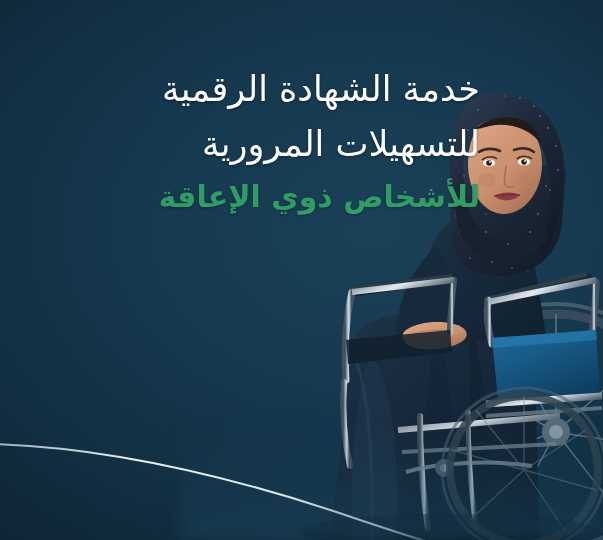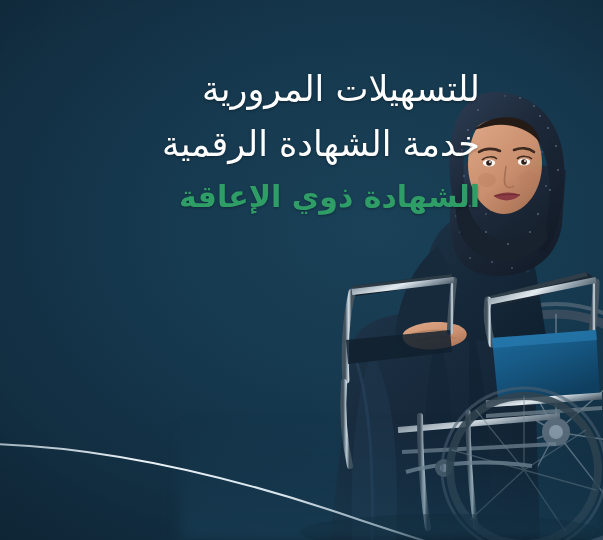--- a/index.html
+++ b/index.html
@@ -363,18 +363,18 @@
         <stop offset="28%" stop-color="#eef5f9" stop-opacity="0.98"></stop>
         <stop offset="62%" stop-color="#e2edf4" stop-opacity="0.95"></stop>
         <stop offset="88%" stop-color="#b9ccd9" stop-opacity="0.7"></stop>
         <stop offset="100%" stop-color="#9fb4c3" stop-opacity="0.3"></stop>
       </linearGradient>
     </defs>
     <path d="M-6,444 C120,448 250,482 360,520 C420,540 470,556 520,568" fill="none" stroke="url(#arcG)" stroke-width="2.1" stroke-linecap="round"></path>
   </svg>
 
   <div class="headline">
+    <span class="line">خدمة الشهادة الرقمية</span>
     <span class="line">للتسهيلات المرورية</span>
-    <span class="line">خدمة الشهادة الرقمية</span>
-    <span class="line-accent">الشهادة ذوي الإعاقة</span>
+    <span class="line-accent">للأشخاص ذوي الإعاقة</span>
   </div>
 
 </div>
 
 </body></html>

